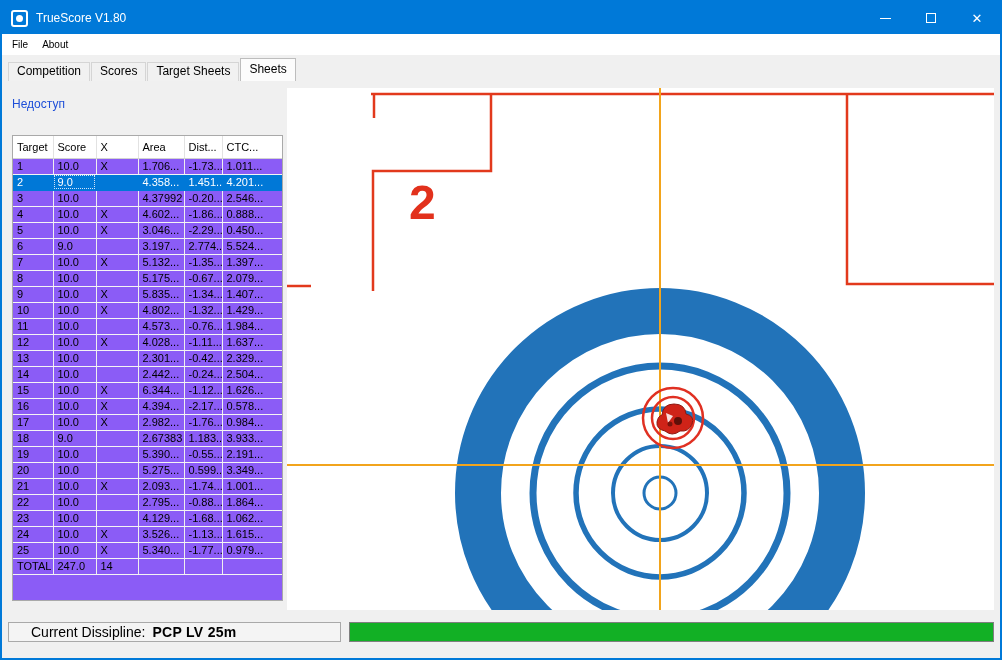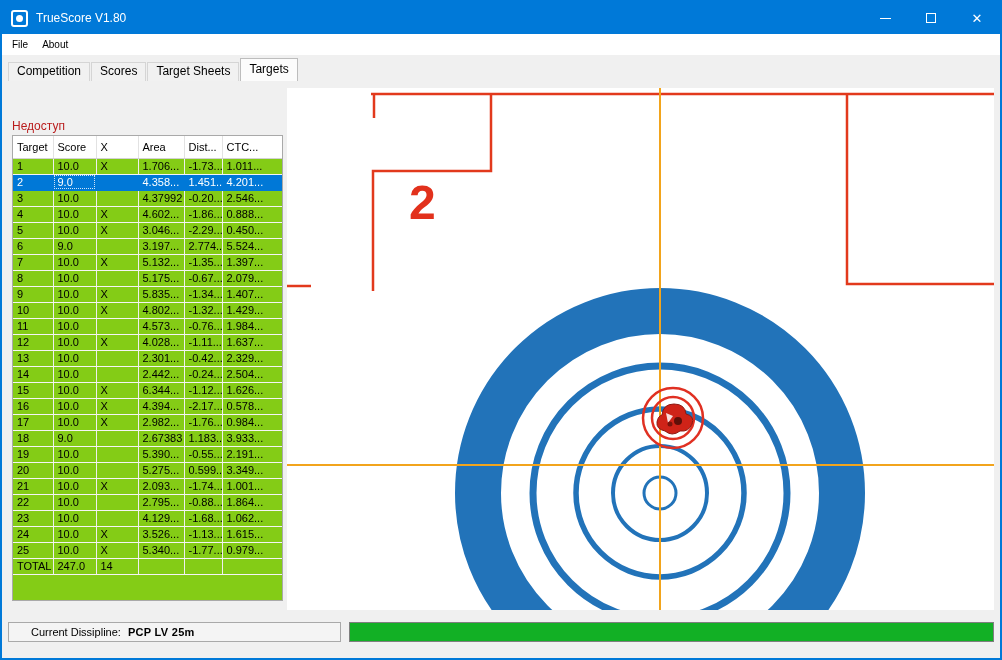--- a/index.html
+++ b/index.html
@@ -20,36 +20,36 @@
   
   .menubar { position:absolute; top:32px; left:0; right:0; height:21px; background:#fff; display:flex; align-items:center; padding-left:3px; font-size:10px; color:#000; }
   .menu-item { padding:0 7px; height:100%; display:flex; align-items:center; }
 
   
   .tabbar { position:absolute; top:56px; left:0; right:16px; height:23px; display:flex; align-items:flex-end; padding-left:6px; }
   .tab { font-size:12px; height:19px; line-height:17px; padding:0 8px; background:#f1f1f1; border:1px solid #d5d5d5; border-bottom:none; margin-right:1px; color:#000; }
   .tab.active { height:23px; line-height:21px; background:#fcfcfc; border-color:#bdbdbd; z-index:2; }
 
   
-  .panel-label { position:absolute; left:10px; top:95px; font-size:12px; color:#b91c1c;margin-top:22px; }
-  .table-wrap { position:absolute; left:10px; top:133px; width:271px; height:466px; background:#84cc16; border:1px solid #a9a9a9; overflow:hidden; }
+  .panel-label { position:absolute; left:10px; top:95px; font-size:12px; color:#1d4ed8; }
+  .table-wrap { position:absolute; left:10px; top:133px; width:271px; height:466px; background:#8b5cf6; border:1px solid #a9a9a9; overflow:hidden; }
   table { border-collapse:collapse; table-layout:fixed; width:100%; }
   th { font-weight:normal; font-size:11px; text-align:left; height:22px; padding:0 0 0 4px; background:#fff; border-bottom:1px solid #d2d2d2; border-right:1px solid #e2e2e2; white-space:nowrap; overflow:hidden; }
   th:last-child { border-right:none; }
   td { font-size:11px; height:16px; padding:0 0 0 4px; color:#000; border-right:1px solid #efefef; border-bottom:1px solid #f4f4f4; white-space:nowrap; overflow:hidden; }
   td:last-child { border-right:none; }
   tr.selected td { background:#0078d7; color:#fff; border-right-color:#0078d7; border-bottom-color:#0078d7; }
   tr.selected td.focus-cell { outline:1px dotted #cfe3f7; outline-offset:-2px; }
 
   
   .target-view { position:absolute; left:285px; top:86px; width:707px; height:522px; background:#fff; }
   .target-view svg { display:block; }
 
   
-  .discipline-box { position:absolute; left:6px; top:620px; width:333px; height:20px; background:#f4f4f4; border:1px solid #a9a9a9; display:flex; align-items:center; padding-left:22px; font-size:11px; color:#000; }
+  .discipline-box { position:absolute; left:6px; top:620px; width:333px; height:20px; background:#f4f4f4; border:1px solid #a9a9a9; display:flex; align-items:center; padding-left:22px; font-size:14px; color:#000; }
   .discipline-box b { margin-left:7px; letter-spacing:0.3px; }
   .progressbar { position:absolute; left:347px; top:620px; width:645px; height:20px; border:1px solid #7f7f7f; background:#e6e6e6; }
   .progress-fill { height:100%; background:#12b025; }
 </style>
 </head>
 <body>
 
 <div class="window">
 
   <div class="titlebar">
@@ -72,21 +72,21 @@
 
   <div class="menubar" id="menubar">
       <span class="menu-item">File</span>
       <span class="menu-item">About</span>
     </div>
 
   <div class="tabbar" id="tabbar">
       <div class="tab">Competition</div>
       <div class="tab">Scores</div>
       <div class="tab">Target Sheets</div>
-      <div class="tab active">Targets</div>
+      <div class="tab active">Sheets</div>
     </div>
 
   <div class="panel-label">Недоступ</div>
   <div class="table-wrap">
     <table>
       <colgroup>
         <col style="width:40px">
           <col style="width:43px">
           <col style="width:42px">
         <col style="width:46px">

